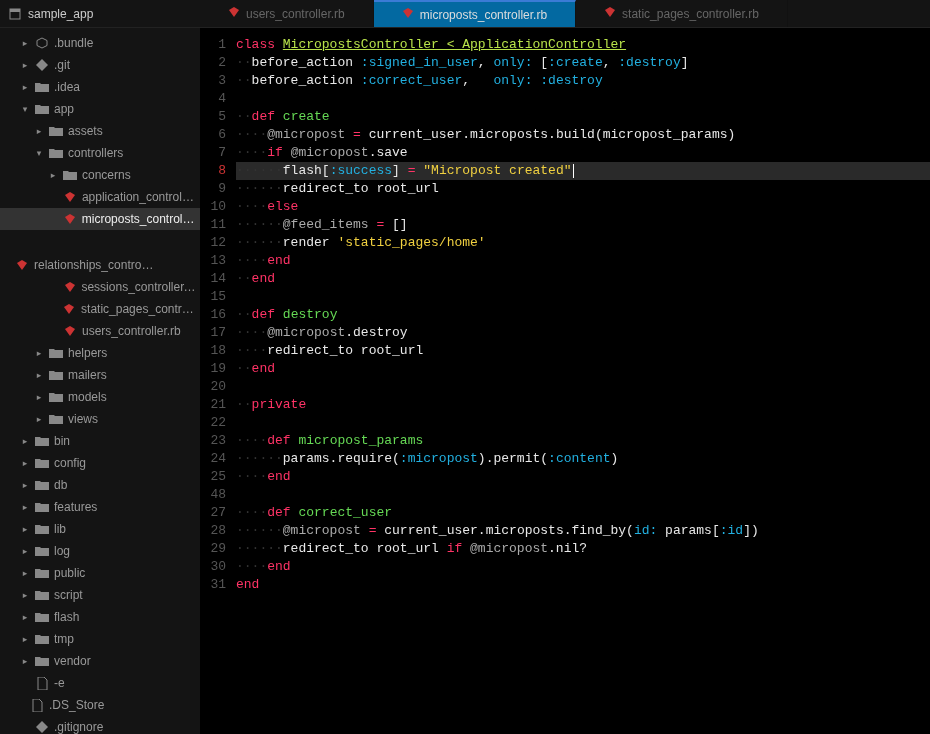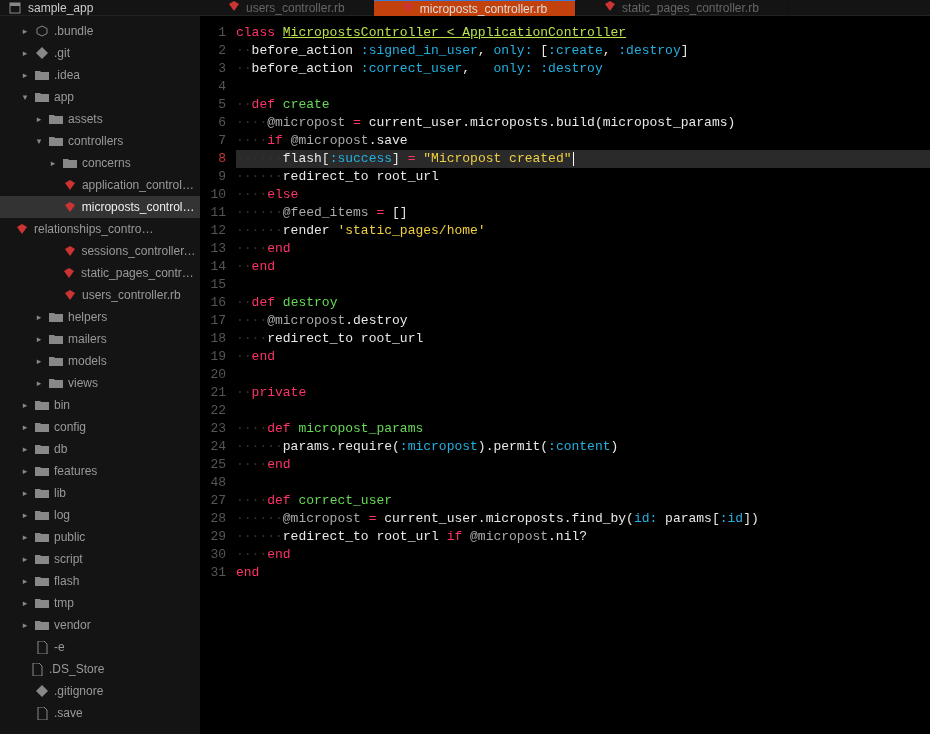--- a/index.html
+++ b/index.html
@@ -9,24 +9,23 @@
   font-family: Menlo, Monaco, "Courier New", monospace;
   font-size: 13px;
   width: 930px;
   height: 734px;
   overflow: hidden;
   display: flex;
   flex-direction: column;
 }
 .top-row {
   display: flex;
-  height: 16px;
+  height: 28px;
   background: #141414;
   border-bottom: 1px solid #222;
-  align-items: center;
 }
 .project-header {
   width: 200px;
   display: flex;
   align-items: center;
   padding-left: 8px;
   gap: 6px;
   color: #ccc;
   font-family: "Helvetica Neue", Arial, sans-serif;
   font-size: 12px;
@@ -42,21 +41,21 @@
   gap: 6px;
   padding: 0 28px;
   color: #666;
   font-family: "Helvetica Neue", Arial, sans-serif;
   font-size: 12px;
   border-right: 1px solid #111;
   cursor: pointer;
 }
 .tab.active {
   color: #ddd;
-  background: #c2410c;
+  background: #0369a1;
   border-top: 2px solid #3a7bd5;
 }
 .main {
   flex: 1;
   display: flex;
   overflow: hidden;
 }
 .sidebar {
   width: 200px;
   background: #141414;
@@ -252,21 +251,21 @@
       </div>
       <div class="tree-item active" style="padding-left: 48px;">
         <span class="tree-chevron"></span>
         <span class="tree-icon">
           <svg width="12" height="12" viewBox="0 0 12 12">
             <path d="M6 1 L11 4 L6 11 L1 4 Z" fill="#c33"></path>
           </svg>
         </span>
         <span class="tree-label">microposts_controll…</span>
       </div>
-      <div class="tree-item" style="">
+      <div class="tree-item" style=" margin-top: 24px;">
         <span class="tree-chevron"></span>
         <span class="tree-icon">
           <svg width="12" height="12" viewBox="0 0 12 12">
             <path d="M6 1 L11 4 L6 11 L1 4 Z" fill="#c33"></path>
           </svg>
         </span>
         <span class="tree-label">relationships_contro…</span>
       </div>
       <div class="tree-item" style="padding-left: 48px;">
         <span class="tree-chevron"></span>

